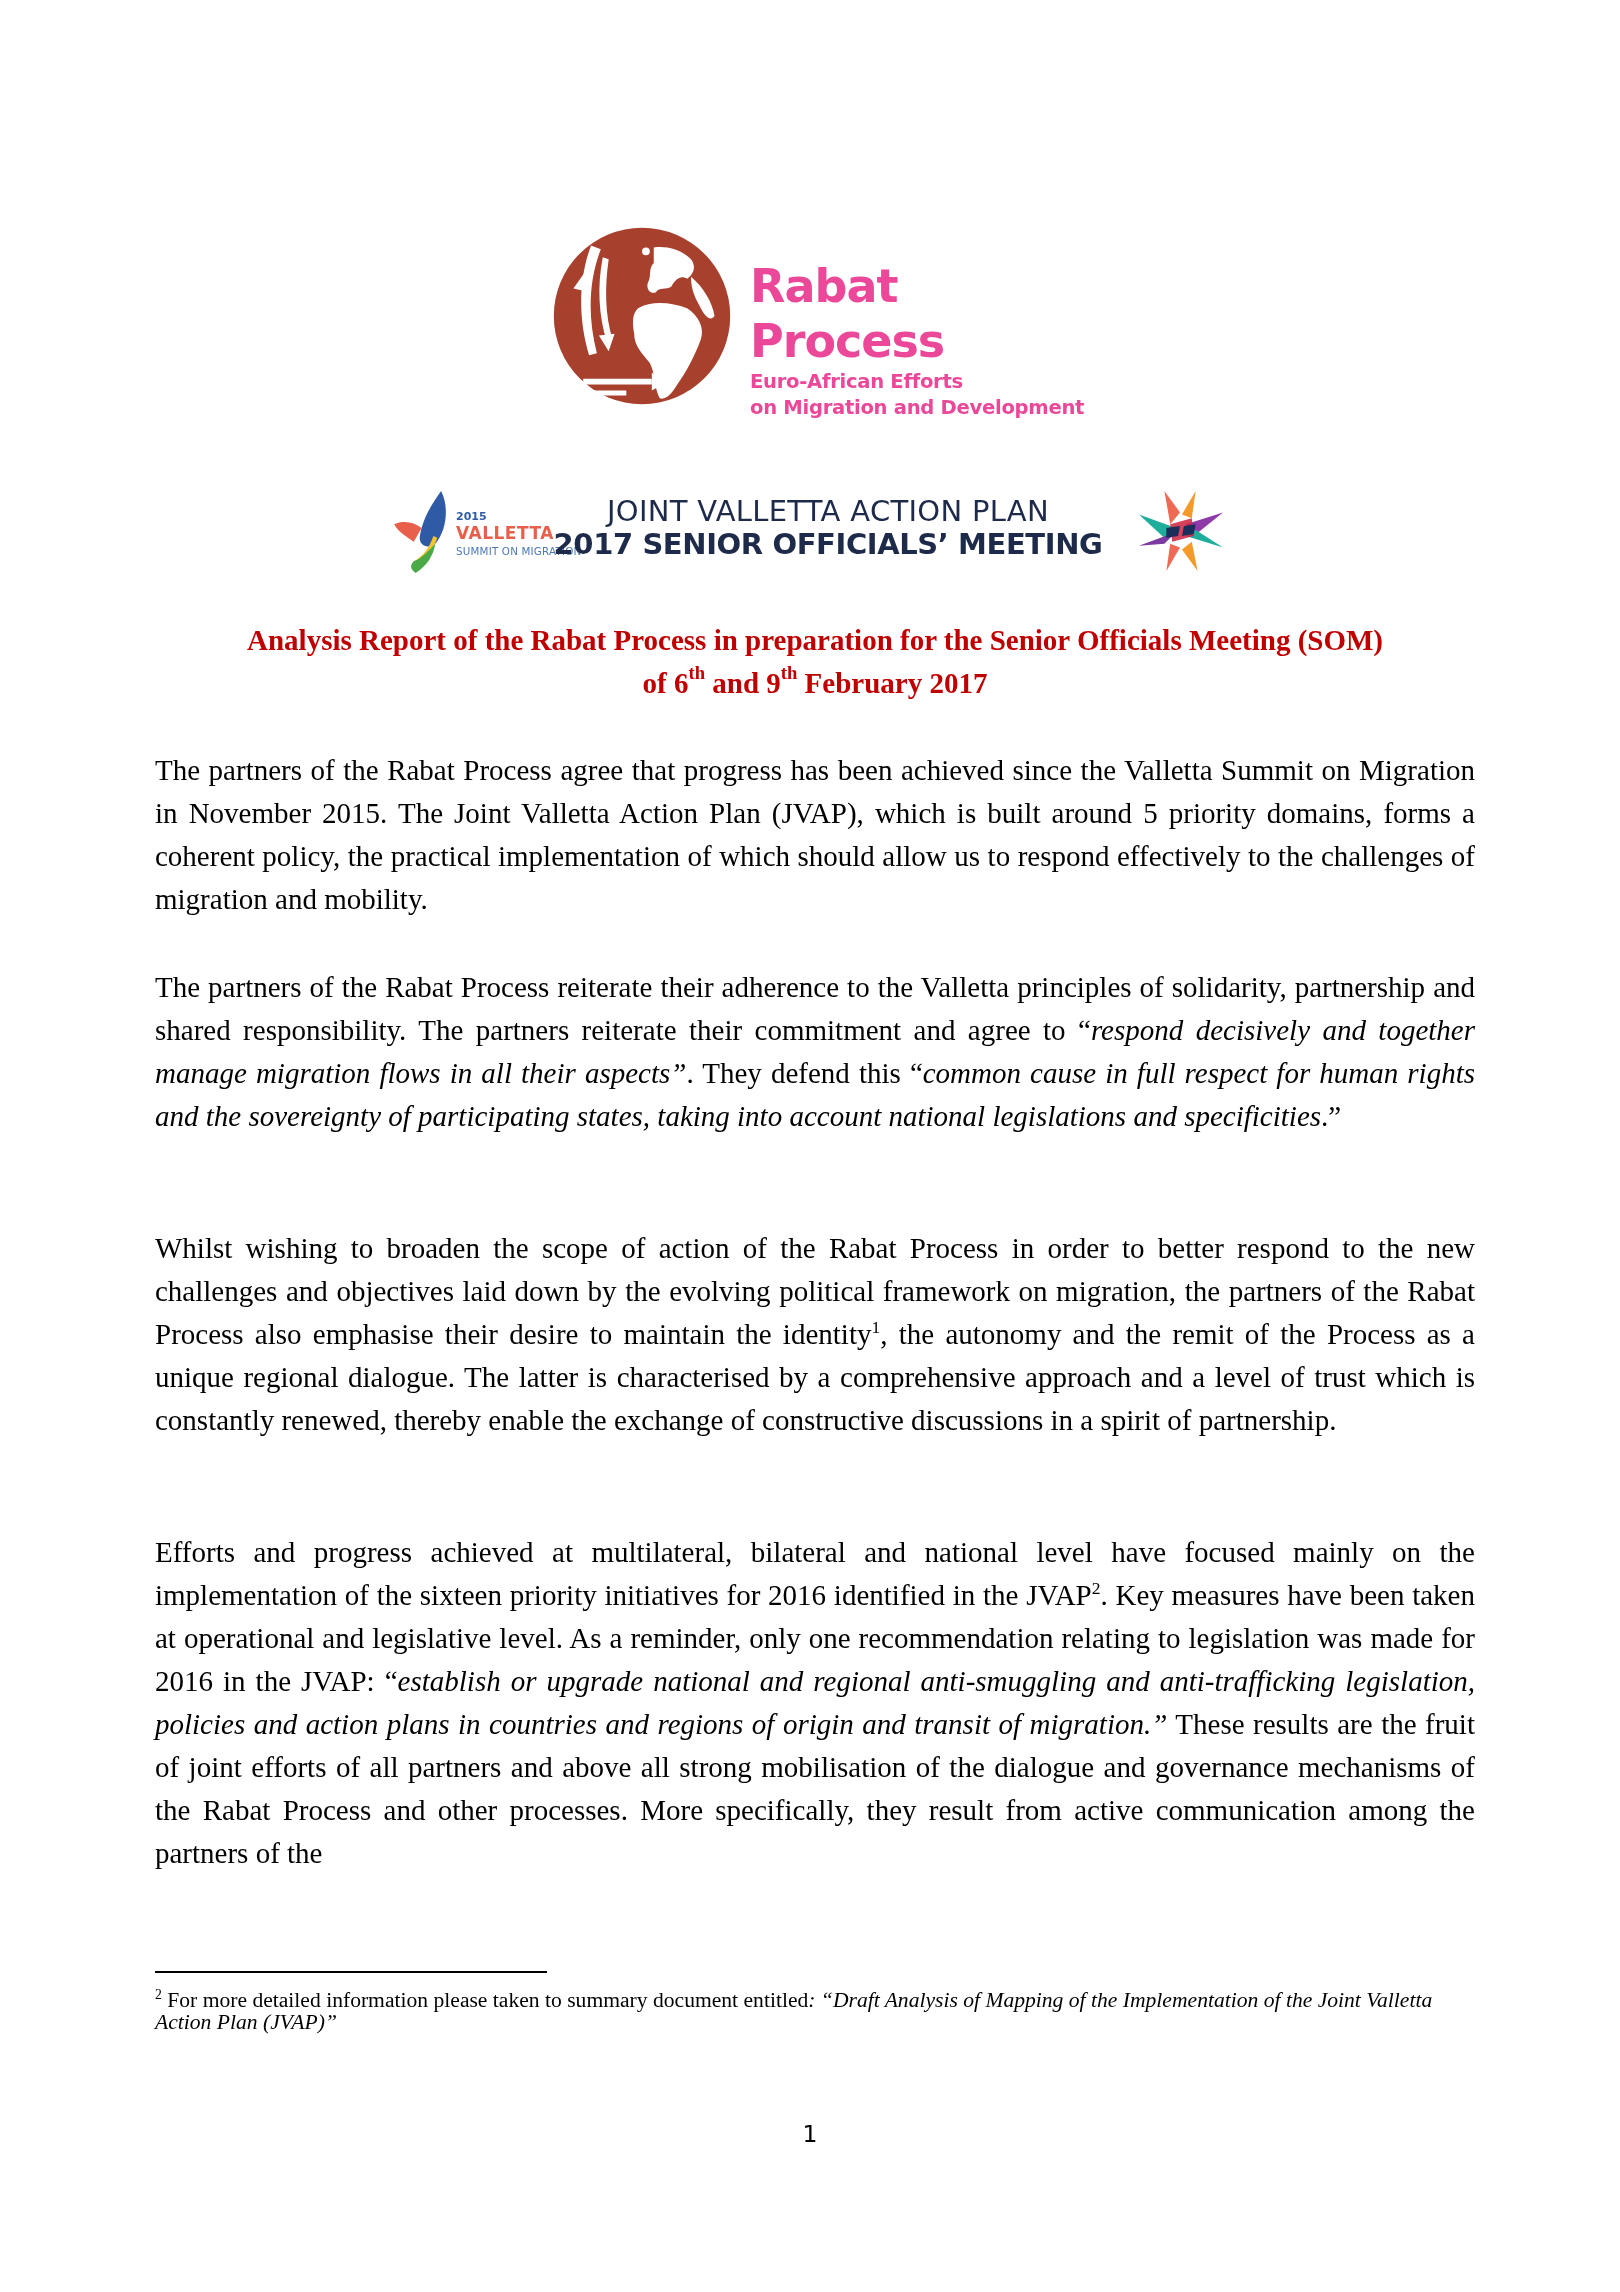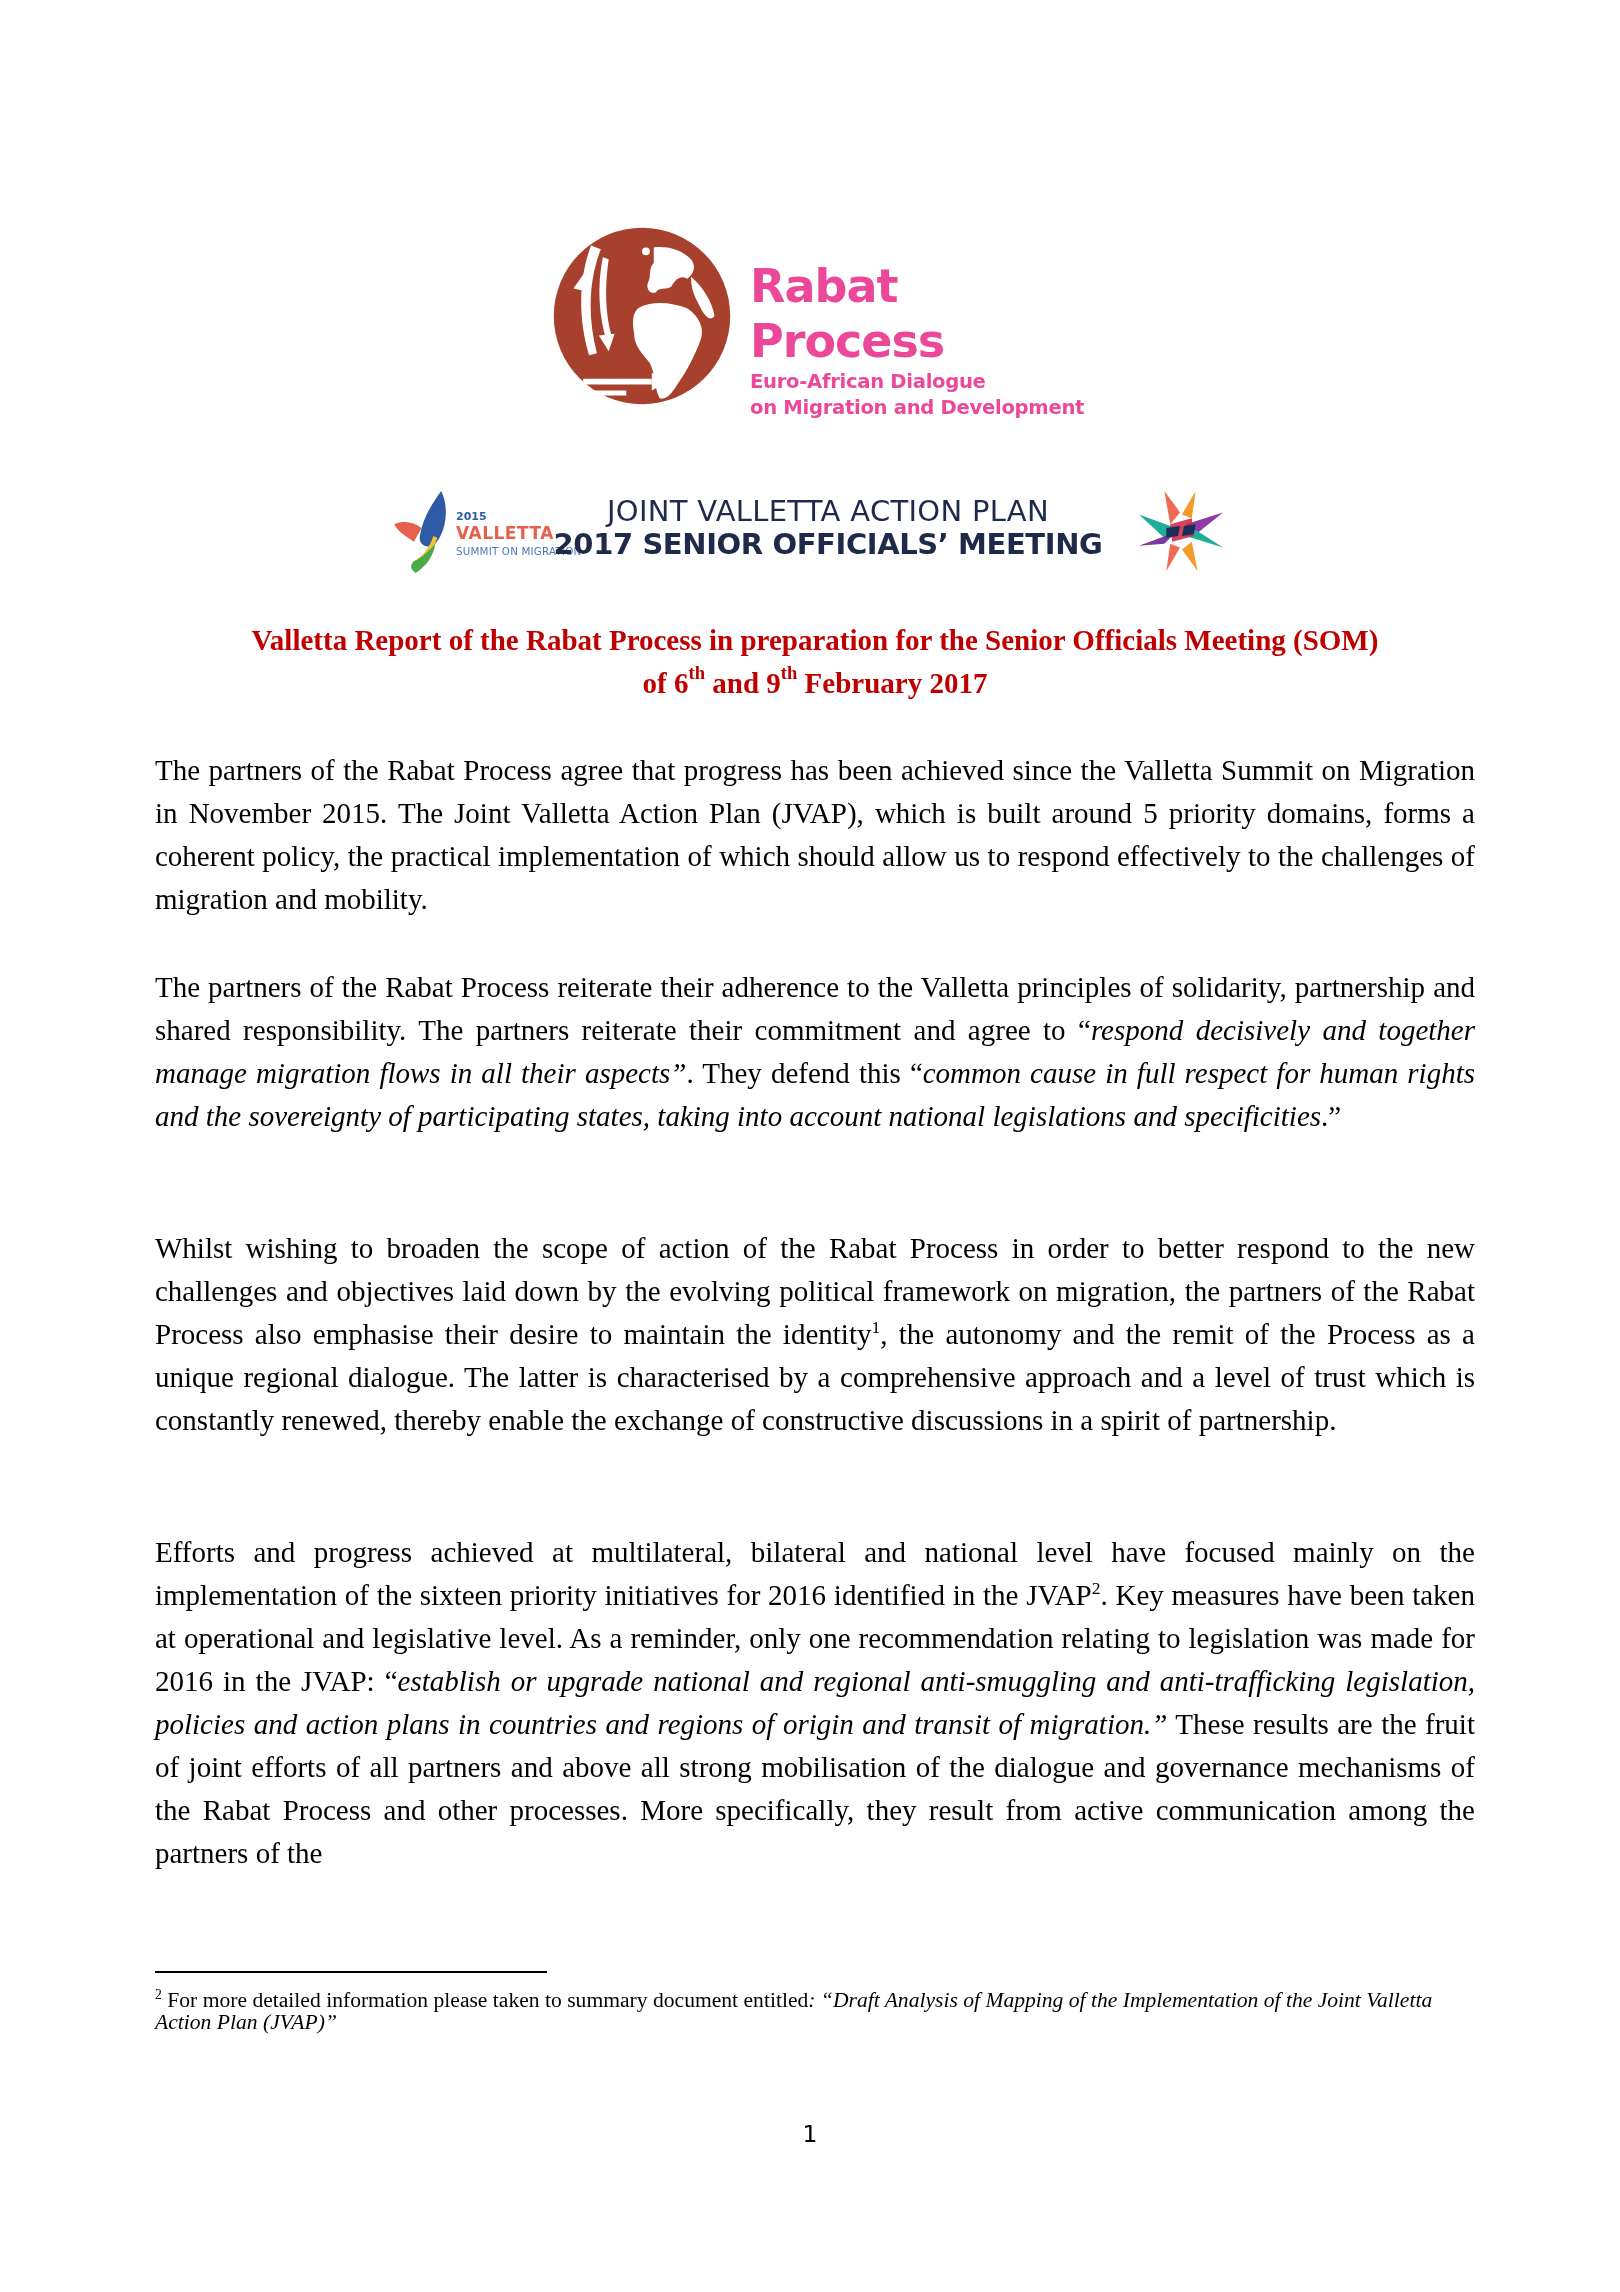--- a/index.html
+++ b/index.html
@@ -44,21 +44,21 @@
     <path d="M30 72 L44 52 L48 76 Z" fill="#ffffff"></path>
     <path d="M60 40 C54 70 56 100 64 126 L70 124 C62 98 62 70 66 42 Z" fill="#ffffff"></path>
     <path d="M56 120 L72 118 L66 136 Z" fill="#ffffff"></path>
     <path d="M40 164 L110 164 L110 170 L40 170 Z" fill="#ffffff"></path>
     <path d="M110 158 L126 167 L110 176 Z" fill="#ffffff"></path>
     <path d="M44 176 L84 176 L84 181 L44 181 Z" fill="#ffffff"></path>
     <path d="M44 170 L34 178 L44 186 Z" fill="#ffffff"></path>
   </svg>
   <div class="rabat-text">
     <div class="rabat-title">Rabat Process</div>
-    <div class="rabat-sub">Euro-African Dialogue</div>
+    <div class="rabat-sub">Euro-African Efforts</div>
     <div class="rabat-sub">on Migration and Development</div>
   </div>
 </div>
 
 <div class="jvap-banner">
   <svg width="69" height="88" viewBox="0 0 70 90" style="position:absolute;left:0;top:3.9px;">
     <path d="M2 38 C12 34 22 36 30 42 L22 56 C14 50 6 46 2 38 Z" fill="#e8604c"></path>
     <path d="M50 4 C58 20 56 44 44 58 C36 64 28 60 28 52 C30 34 40 18 50 4 Z" fill="#2f5aa6"></path>
     <path d="M46 52 C42 64 36 74 26 82 L22 76 C32 70 38 62 42 50 Z" fill="#f2c430"></path>
     <path d="M44 58 C42 70 36 80 24 88 C18 84 18 80 22 76 C32 72 38 64 44 58 Z" fill="#4aaa48"></path>
@@ -81,21 +81,21 @@
     <polygon points="88,62 50,50 60,44" fill="#1fae9c"></polygon>
     <polygon points="30,86 44,62 34,58" fill="#ef6a55"></polygon>
     <polygon points="62,86 46,64 56,56" fill="#f39a2b"></polygon>
     <polygon points="34,38 56,32 58,50 36,56" fill="#d0203e" opacity="0.85"></polygon>
     <polygon points="30,42 44,40 42,50 30,52" fill="#1b2d5a"></polygon>
     <polygon points="48,40 60,38 58,48 46,50" fill="#1b2d5a"></polygon>
   </svg>
 </div>
 
 <div class="title">
-  <div>Valletta Report of the Rabat Process in preparation for the Senior Officials Meeting (SOM)</div>
+  <div>Analysis Report of the Rabat Process in preparation for the Senior Officials Meeting (SOM)</div>
   <div><span>of 6</span><sup>th</sup><span> and 9</span><sup>th</sup><span> February 2017</span></div>
 </div>
 
 <p class="para" style="top:749px;margin:0;">The partners of the Rabat Process agree that progress has been achieved since the Valletta Summit on Migration in November 2015.  The Joint Valletta Action Plan (JVAP), which is built around 5 priority domains, forms a coherent policy, the practical implementation of which should allow us to respond effectively to the challenges of migration and mobility.</p>
 
 <p class="para" style="top:966px;margin:0;"><span>The partners of the Rabat Process reiterate their adherence to the Valletta principles of solidarity, partnership and shared responsibility.  The partners reiterate their commitment and agree to “</span><i>respond decisively and together manage migration flows in all their aspects”</i><span>.  They defend this “</span><i>common cause in full respect for human rights and the sovereignty of participating states, taking into account national legislations and specificities</i><span>.”</span></p>
 
 <p class="para" style="top:1227px;margin:0;"><span>Whilst wishing to broaden the scope of action of the Rabat Process in order to better respond to the new challenges and objectives laid down by the evolving political framework on migration, the partners of the Rabat Process also emphasise their desire to maintain the identity</span><sup>1</sup><span>, the autonomy and the remit of the Process as a unique regional dialogue.  The latter is characterised by a comprehensive approach and a level of trust which is constantly renewed, thereby enable the exchange of constructive discussions in a spirit of partnership.</span></p>
 
 <p class="para" style="top:1531px;margin:0;"><span>Efforts and progress achieved at multilateral, bilateral and national level have focused mainly on the implementation of the sixteen priority initiatives for 2016 identified in the JVAP</span><sup>2</sup><span>.  Key measures have been taken at operational and legislative level.  As a reminder, only one recommendation relating to legislation was made for 2016 in the JVAP: “</span><i>establish or upgrade national and regional anti-smuggling and anti-trafficking legislation, policies and action plans in countries and regions of origin and transit of migration.”</i><span> These results are the fruit of joint efforts of all partners and above all strong mobilisation of the dialogue and governance mechanisms of the Rabat Process and other processes.  More specifically, they result from active communication among the partners of the</span></p>

